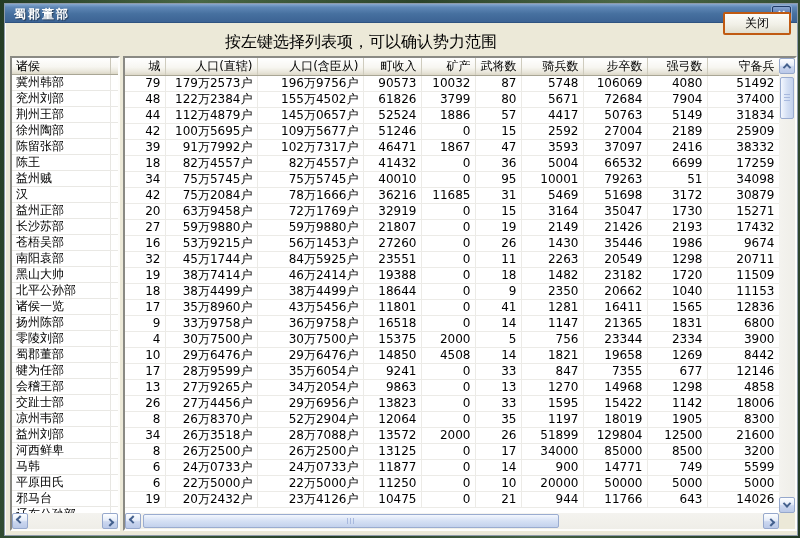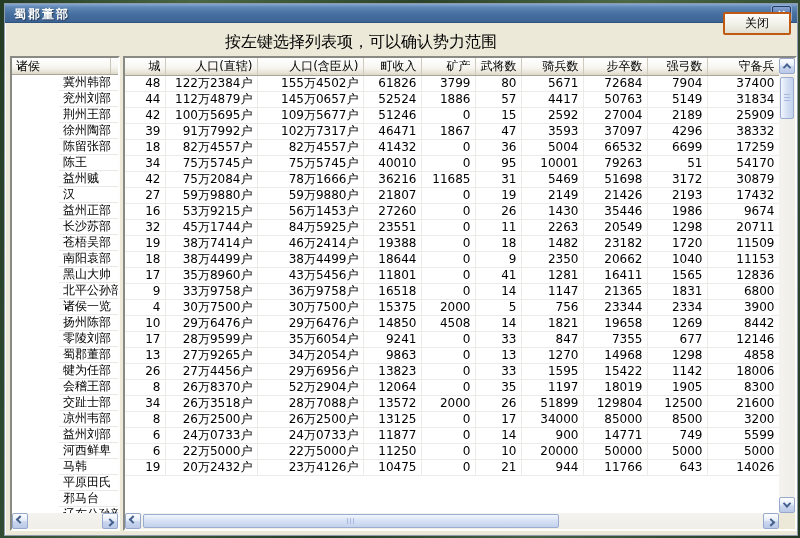--- a/index.html
+++ b/index.html
@@ -60,21 +60,20 @@
     background:linear-gradient(180deg,#FFFFFF 0%, #F7F6F1 55%, #EAE7DC 82%, #DCD8C8 100%);
     border-bottom:1px solid #A9A695;
   }
   .lp-header { padding-left:4px; line-height:16px;
     background-image:linear-gradient(90deg, transparent 98px, #C9C6B8 98px, #C9C6B8 99px, transparent 99px),
       linear-gradient(180deg,#FFFFFF 0%, #F7F6F1 55%, #EAE7DC 82%, #DCD8C8 100%);
   }
   .lp-rows {
     height:438px; overflow:hidden;
     background-image:linear-gradient(90deg, transparent 98px, #E7E6E2 98px, #E7E6E2 99px, transparent 99px);
-    margin-left:47px;
   }
   .lp-row { height:16px; line-height:15px; font-size:12px; padding-left:4px;
     border-bottom:1px solid #E9E8E4; white-space:nowrap; overflow:hidden; }
 
   .grid-area { position:absolute; left:0; top:0; right:16px; bottom:16px; overflow:hidden; }
   table { border-collapse:collapse; table-layout:fixed; width:654px; }
   th {
     height:17px; font-weight:normal; font-size:12px; text-align:right; padding:0 4px 0 0;
     background:linear-gradient(180deg,#FFFFFF 0%, #F7F6F1 55%, #EAE7DC 82%, #DCD8C8 100%);
     border-right:1px solid #CFCCBE; border-bottom:1px solid #A9A695;
@@ -204,20 +203,32 @@
               <th>矿产</th>
               <th>武将数</th>
               <th>骑兵数</th>
               <th>步卒数</th>
               <th>强弓数</th>
               <th>守备兵</th>
             </tr>
           </thead>
         <tbody>
             <tr>
+              <td>79</td>
+              <td>179万2573户</td>
+              <td>196万9756户</td>
+              <td>90573</td>
+              <td>10032</td>
+              <td>87</td>
+              <td>5748</td>
+              <td>106069</td>
+              <td>4080</td>
+              <td>51492</td>
+            </tr>
+            <tr>
               <td>48</td>
               <td>122万2384户</td>
               <td>155万4502户</td>
               <td>61826</td>
               <td>3799</td>
               <td>80</td>
               <td>5671</td>
               <td>72684</td>
               <td>7904</td>
               <td>37400</td>
@@ -248,21 +259,21 @@
             </tr>
             <tr>
               <td>39</td>
               <td>91万7992户</td>
               <td>102万7317户</td>
               <td>46471</td>
               <td>1867</td>
               <td>47</td>
               <td>3593</td>
               <td>37097</td>
-              <td>4296</td>
+              <td>2416</td>
               <td>38332</td>
             </tr>
             <tr>
               <td>18</td>
               <td>82万4557户</td>
               <td>82万4557户</td>
               <td>41432</td>
               <td>0</td>
               <td>36</td>
               <td>5004</td>
@@ -273,33 +284,45 @@
             <tr>
               <td>34</td>
               <td>75万5745户</td>
               <td>75万5745户</td>
               <td>40010</td>
               <td>0</td>
               <td>95</td>
               <td>10001</td>
               <td>79263</td>
               <td>51</td>
-              <td>54170</td>
+              <td>34098</td>
             </tr>
             <tr>
               <td>42</td>
               <td>75万2084户</td>
               <td>78万1666户</td>
               <td>36216</td>
               <td>11685</td>
               <td>31</td>
               <td>5469</td>
               <td>51698</td>
               <td>3172</td>
               <td>30879</td>
+            </tr>
+            <tr>
+              <td>20</td>
+              <td>63万9458户</td>
+              <td>72万1769户</td>
+              <td>32919</td>
+              <td>0</td>
+              <td>15</td>
+              <td>3164</td>
+              <td>35047</td>
+              <td>1730</td>
+              <td>15271</td>
             </tr>
             <tr>
               <td>27</td>
               <td>59万9880户</td>
               <td>59万9880户</td>
               <td>21807</td>
               <td>0</td>
               <td>19</td>
               <td>2149</td>
               <td>21426</td>

